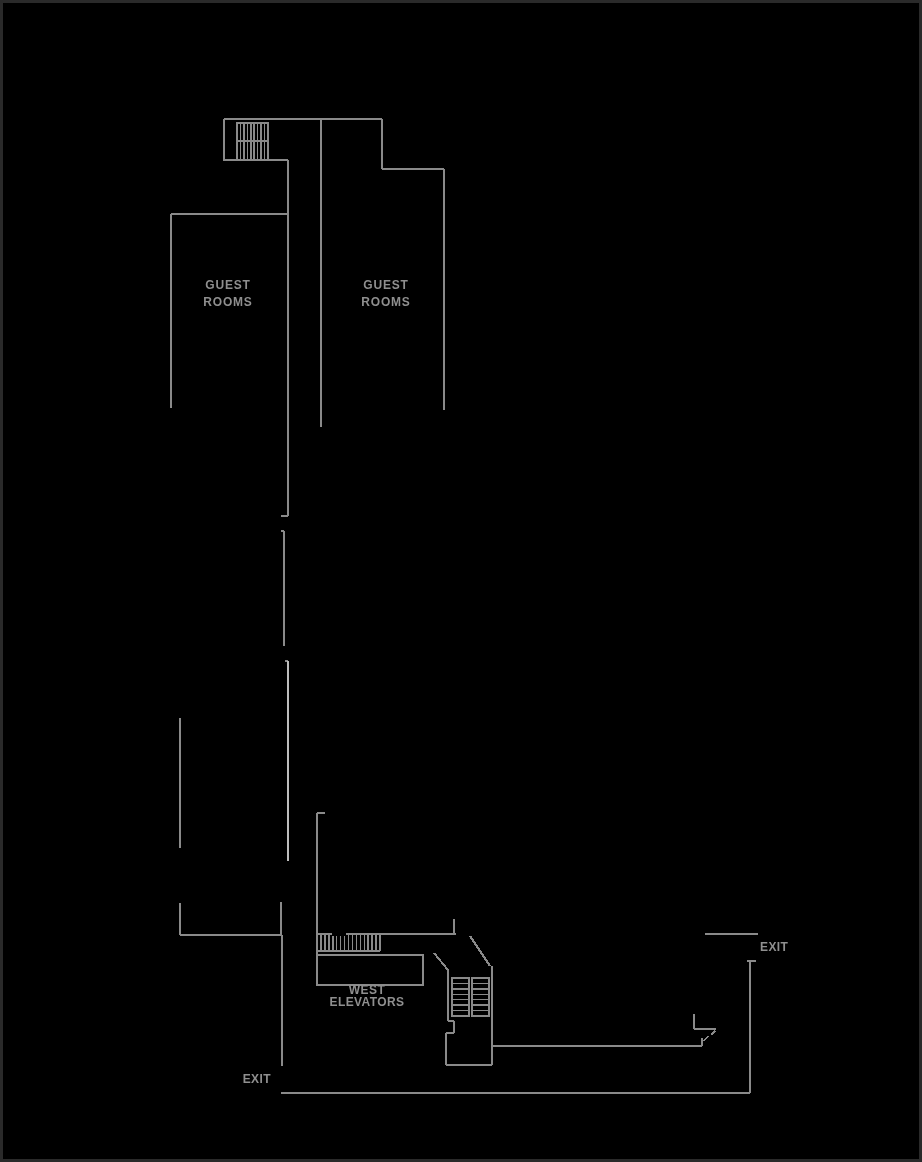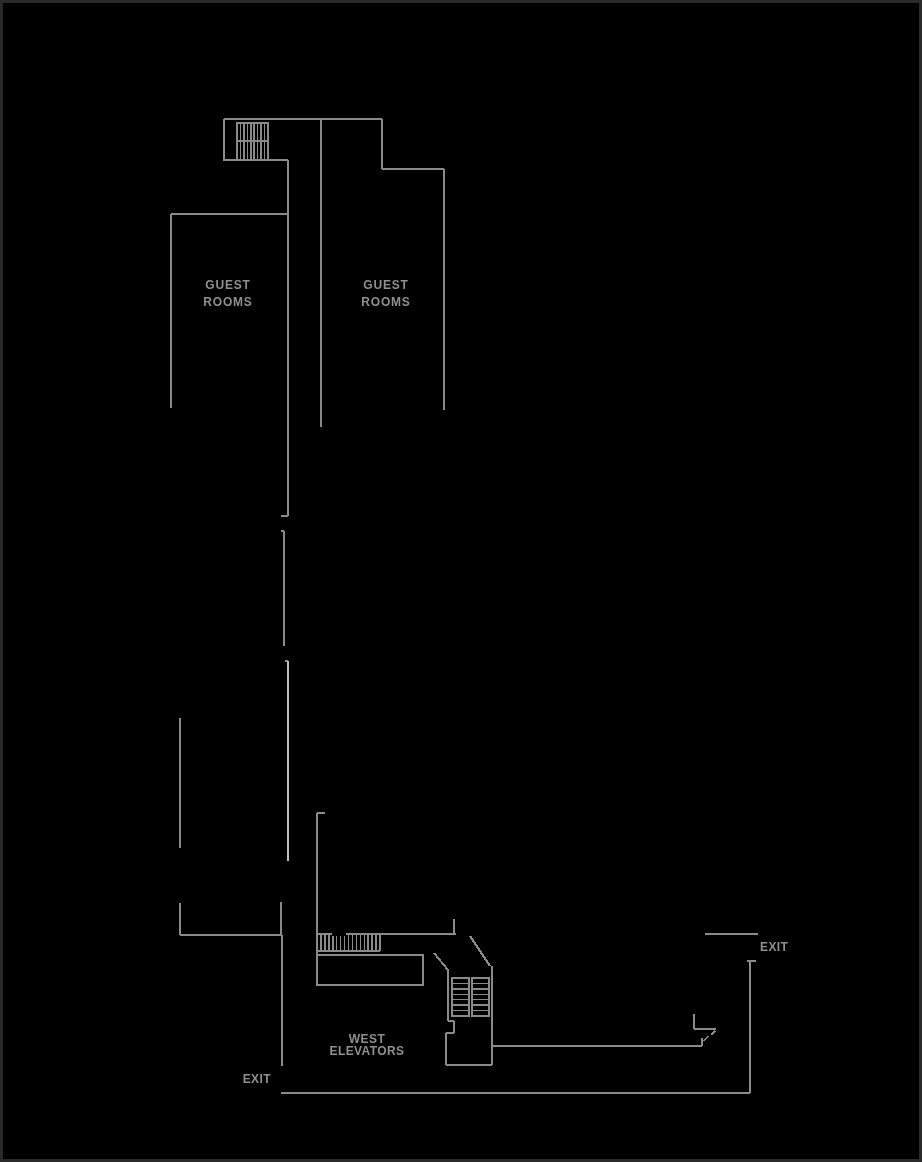--- a/index.html
+++ b/index.html
@@ -18,21 +18,21 @@
     color:#8f8f8f;
     font-size:12px;
     font-weight:700;
     letter-spacing:0.8px;
     line-height:17px;
     white-space:pre-line;
     text-align:center;
   }
   .lbl-guest-left{left:195px;top:274px;width:60px;}
   .lbl-guest-right{left:353px;top:274px;width:60px;}
-  .lbl-west-elevators{left:314px;top:1030px;width:100px;letter-spacing:0.4px;line-height:12px;}
+  .lbl-west-elevators{left:314px;top:981px;width:100px;letter-spacing:0.4px;line-height:12px;}
   .lbl-exit-bl{left:228px;top:1070px;width:40px;text-align:right;letter-spacing:0.4px;line-height:12px;}
   .lbl-exit-r{left:757px;top:938px;width:40px;text-align:left;letter-spacing:0.4px;line-height:12px;}
 </style>
 </head>
 <body>
 
 <div id="screen">
 
   <svg id="plan-svg" width="922" height="1162" viewBox="0 0 922 1162" shape-rendering="crispEdges">
       <line x1="221" y1="116" x2="379" y2="116" stroke="#8a8a8a" stroke-width="2"></line>

